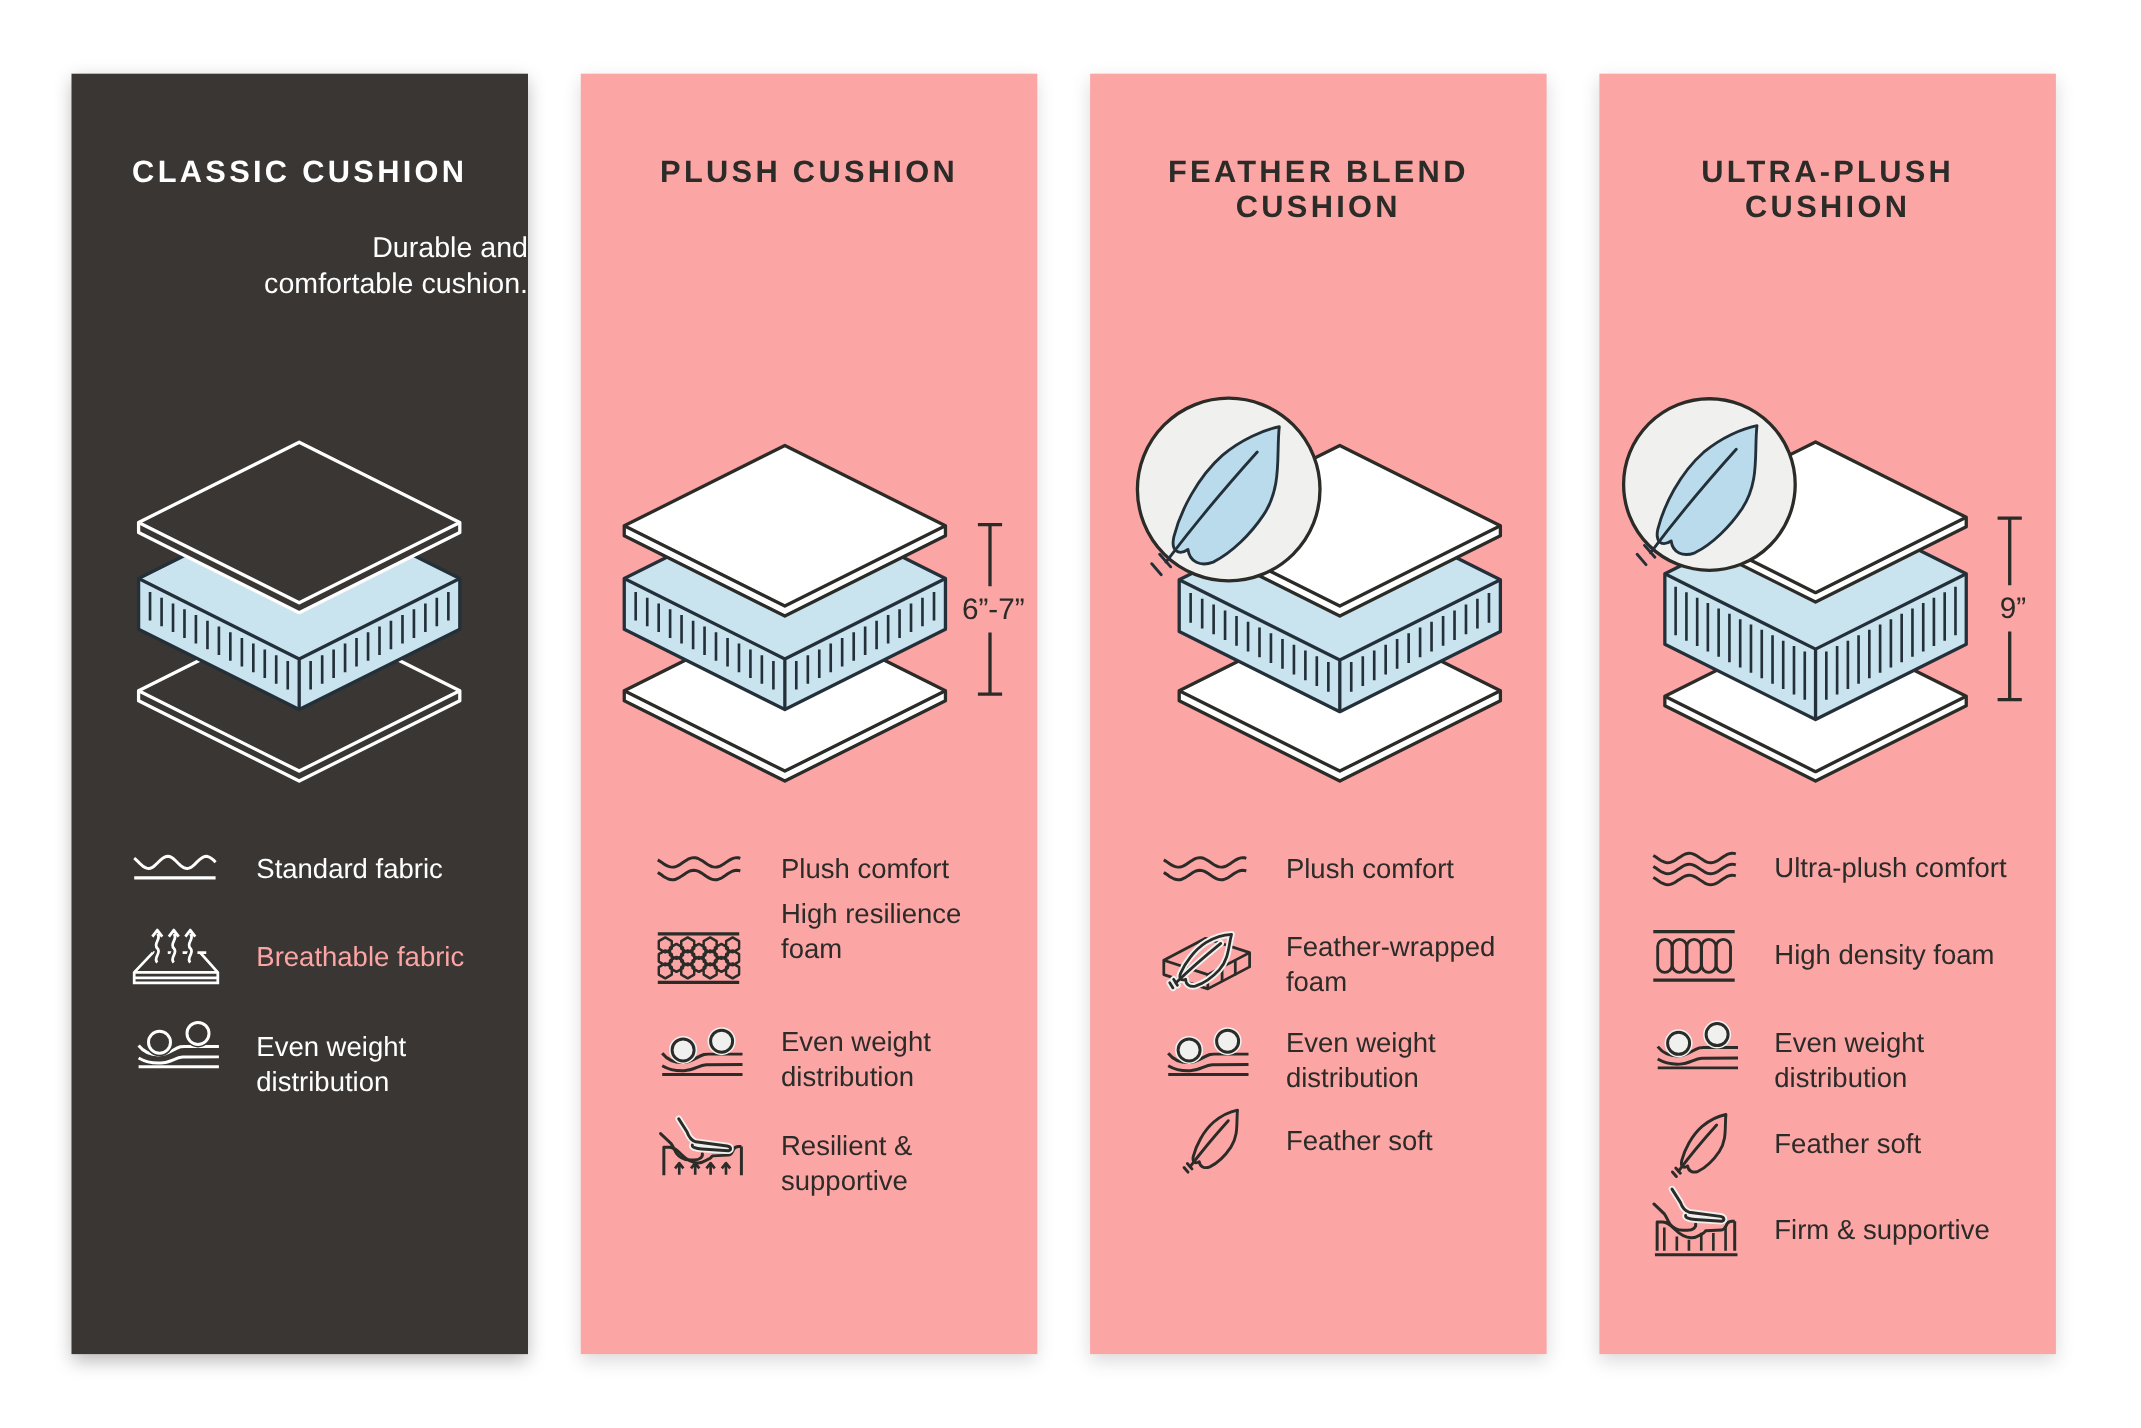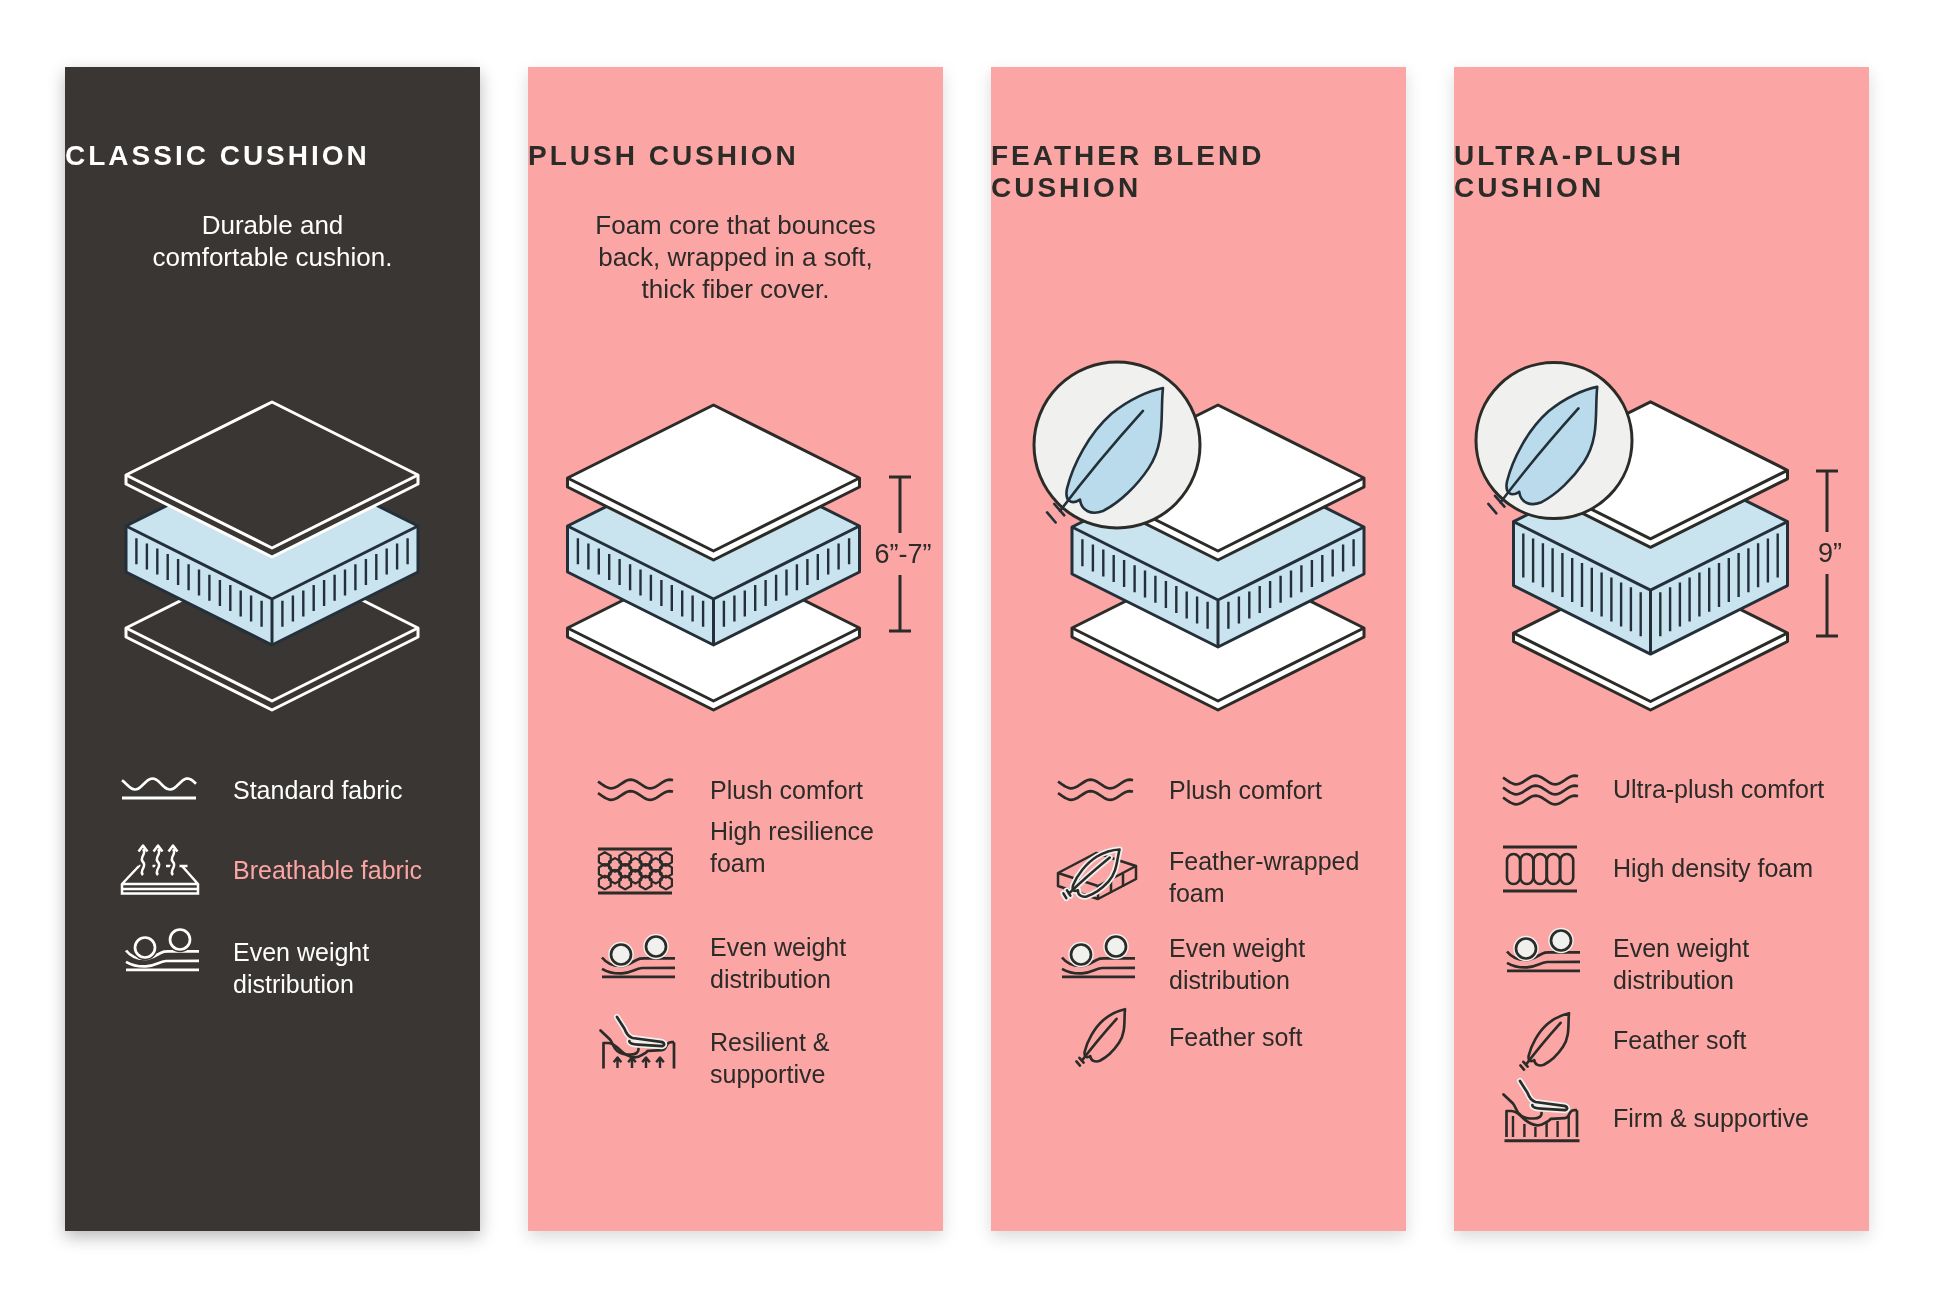--- a/index.html
+++ b/index.html
@@ -1,20 +1,20 @@
 <!DOCTYPE html>
 <html><head><meta charset="utf-8">
 <style>
 html,body{margin:0;padding:0;background:#ffffff;width:1946px;height:1298px;overflow:hidden}
 *{box-sizing:border-box}
 .panel{position:absolute;top:67px;width:415px;height:1164px;font-family:"Liberation Sans",sans-serif}
 .panel.dark{background:#3a3633;box-shadow:0 6px 16px rgba(0,0,0,.28)}
 .panel.light{background:#fca5a5;box-shadow:0 6px 16px rgba(0,0,0,.15)}
-.title{position:absolute;top:73px;left:0;width:100%;font-size:28px;font-weight:bold;letter-spacing:3px;line-height:32px}
-.desc{position:absolute;left:0;width:100%;text-align:center;font-size:26px;line-height:32px}
+.title{position:absolute;top:73px;left:0;width:100%;text-align:center;font-size:28px;font-weight:bold;letter-spacing:3px;line-height:32px}
+.desc{position:absolute;left:0;width:100%;text-align:right;font-size:26px;line-height:32px}
 .panel svg{position:absolute;left:0;top:0}
 .feat{position:absolute;font-size:25px;line-height:32px}
 </style></head>
 <body>
 <div class="panel dark" style="left:65px">
 <div class="title" style="color:#ffffff">CLASSIC CUSHION</div>
 <div class="desc" style="color:#ffffff;top:142px">Durable and<br>comfortable cushion.</div>
 <svg width="415" height="1164" viewBox="0 0 415 1164">
       <path d="M61,561 L207,488 L353,561 L353,570 L207,643 L61,570 Z" fill="#3a3633" stroke="#ffffff" stroke-width="3" stroke-linejoin="round"></path>
       <path d="M61,561 L207,634 L353,561" fill="none" stroke="#ffffff" stroke-width="3" stroke-linejoin="round"></path>
@@ -45,21 +45,20 @@
         <circle cx="58" cy="11.5" r="10" fill="#3a3633" stroke="#3a3633" stroke-width="5.5"></circle>
         <circle cx="58" cy="11.5" r="10" fill="#3a3633" stroke-width="2.7"></circle>
       </g>
     </svg>
 <div class="feat" style="left:168px;top:707px;color:#ffffff">Standard fabric</div>
     <div class="feat" style="left:168px;top:787px;color:#fca5a5">Breathable fabric</div>
     <div class="feat" style="left:168px;top:869px;color:#ffffff">Even weight<br>distribution</div>
 </div>
 <div class="panel light" style="left:528px">
 <div class="title" style="color:#2b2b28">PLUSH CUSHION</div>
-<div class="desc" style="color:#2b2b28;top:142px">Foam core that bounces<br>back, wrapped in a soft,<br>thick fiber cover.</div>
 <svg width="415" height="1164" viewBox="0 0 415 1164">
       <path d="M39.5,561 L185.5,488 L331.5,561 L331.5,570 L185.5,643 L39.5,570 Z" fill="#ffffff" stroke="#2b2b28" stroke-width="3" stroke-linejoin="round"></path>
       <path d="M39.5,561 L185.5,634 L331.5,561" fill="none" stroke="#2b2b28" stroke-width="3" stroke-linejoin="round"></path>
       <path d="M39.5,459 L185.5,386 L331.5,459 L331.5,505 L185.5,578 L39.5,505 Z" fill="#c9e3ef" stroke="#243039" stroke-width="3" stroke-linejoin="round"></path>
       <path d="M39.5,459 L185.5,532 L331.5,459 M185.5,532 L185.5,578" fill="none" stroke="#243039" stroke-width="3" stroke-linejoin="round"></path>
       <path d="M49.9,471.2 l0,26 M321.1,471.2 l0,26 M60.4,476.4 l0,26 M310.6,476.4 l0,26 M70.8,481.6 l0,26 M300.2,481.6 l0,26 M81.2,486.9 l0,26 M289.8,486.9 l0,26 M91.6,492.1 l0,26 M279.4,492.1 l0,26 M102.1,497.3 l0,26 M268.9,497.3 l0,26 M112.5,502.5 l0,26 M258.5,502.5 l0,26 M122.9,507.7 l0,26 M248.1,507.7 l0,26 M133.4,512.9 l0,26 M237.6,512.9 l0,26 M143.8,518.1 l0,26 M227.2,518.1 l0,26 M154.2,523.4 l0,26 M216.8,523.4 l0,26 M164.6,528.6 l0,26 M206.4,528.6 l0,26 M175.1,533.8 l0,26 M195.9,533.8 l0,26" fill="none" stroke="#243039" stroke-width="2.4"></path>
       <path d="M39.5,411 L185.5,338 L331.5,411 L331.5,420 L185.5,493 L39.5,420 Z" fill="#ffffff" stroke="#2b2b28" stroke-width="3" stroke-linejoin="round"></path>
       <path d="M39.5,411 L185.5,484 L331.5,411" fill="none" stroke="#2b2b28" stroke-width="3" stroke-linejoin="round"></path>
       <path d="M372,410 L372,466 M372,508 L372,564 M361,410 L383,410 M361,564 L383,564" fill="none" stroke="#2b2b28" stroke-width="3"></path>
       <text x="375" y="487" font-family="Liberation Sans, sans-serif" font-size="27" fill="#2b2b28" text-anchor="middle" dominant-baseline="central">6”-7”</text>

